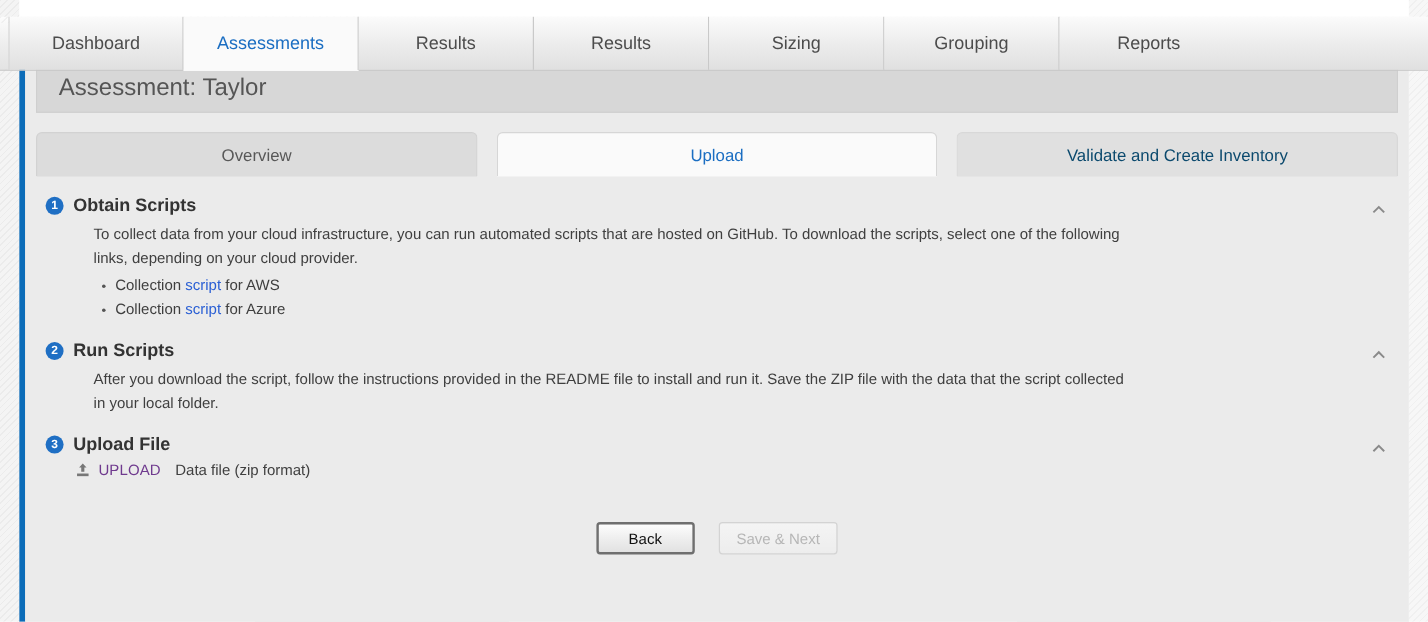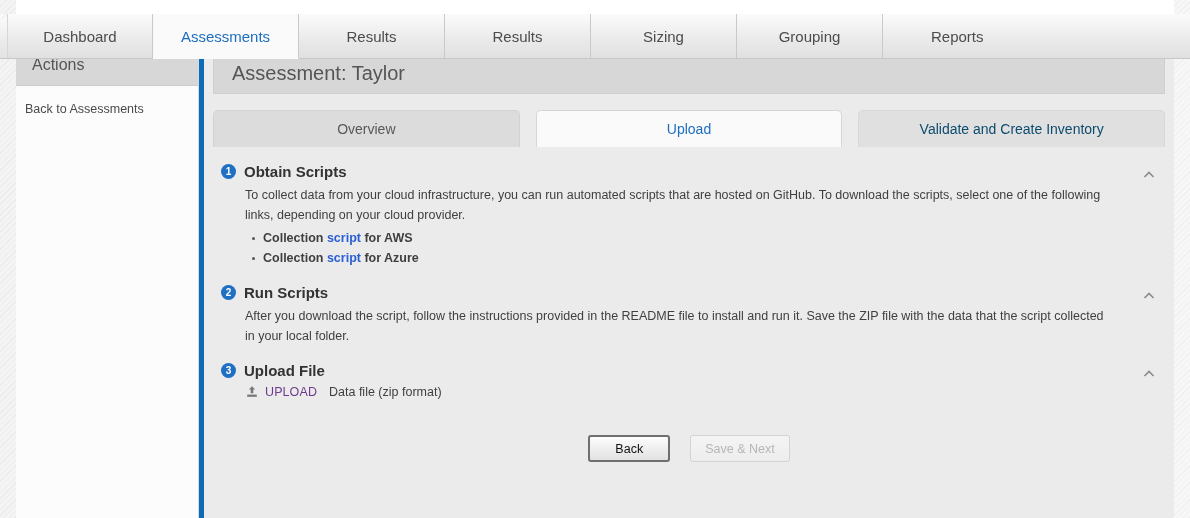--- a/index.html
+++ b/index.html
@@ -202,33 +202,32 @@
   }
   .chevron {
     position: absolute;
     right: 2px;
     top: 4px;
     width: 16px; height: 16px;
     cursor: pointer;
   }
   .chevron svg { display: block; }
   .step-body {
-    margin-left: 24px;
+    margin-left: 40px;
     margin-top: 5px;
     font-size: 12.5px;
     color: #3f3f3f;
     line-height: 20px;
     max-width: 860px;
   }
   .step-body.wide { max-width: 880px; }
   ul.bullets {
     margin: 3px 0 0 0;
     padding-left: 18px;
     list-style: none;
-    font-weight: bold;
   }
   ul.bullets li {
     position: relative;
     line-height: 20px;
   }
   ul.bullets li::before {
     content: "";
     position: absolute;
     left: -11px; top: 9px;
     width: 3px; height: 3px;
@@ -314,30 +313,20 @@
   <div class="tab">
     <span>Grouping</span>
   </div>
   <div class="tab filler">
     <span>Reports</span>
   </div>
 </div>
 
 <div class="body-area">
 
-  <div class="sidebar">
-    <div class="sidebar-header">
-      <span>Actions</span>
-    </div>
-    <div class="sidebar-body">
-      <div class="sidebar-link">
-        <span>Back to Assessments</span>
-      </div>
-    </div>
-  </div>
 
   <div class="blue-divider"></div>
 
   <div class="main">
 
     <div class="assess-header">
       <span>Assessment: Taylor</span>
     </div>
 
     <div class="subtabs">

